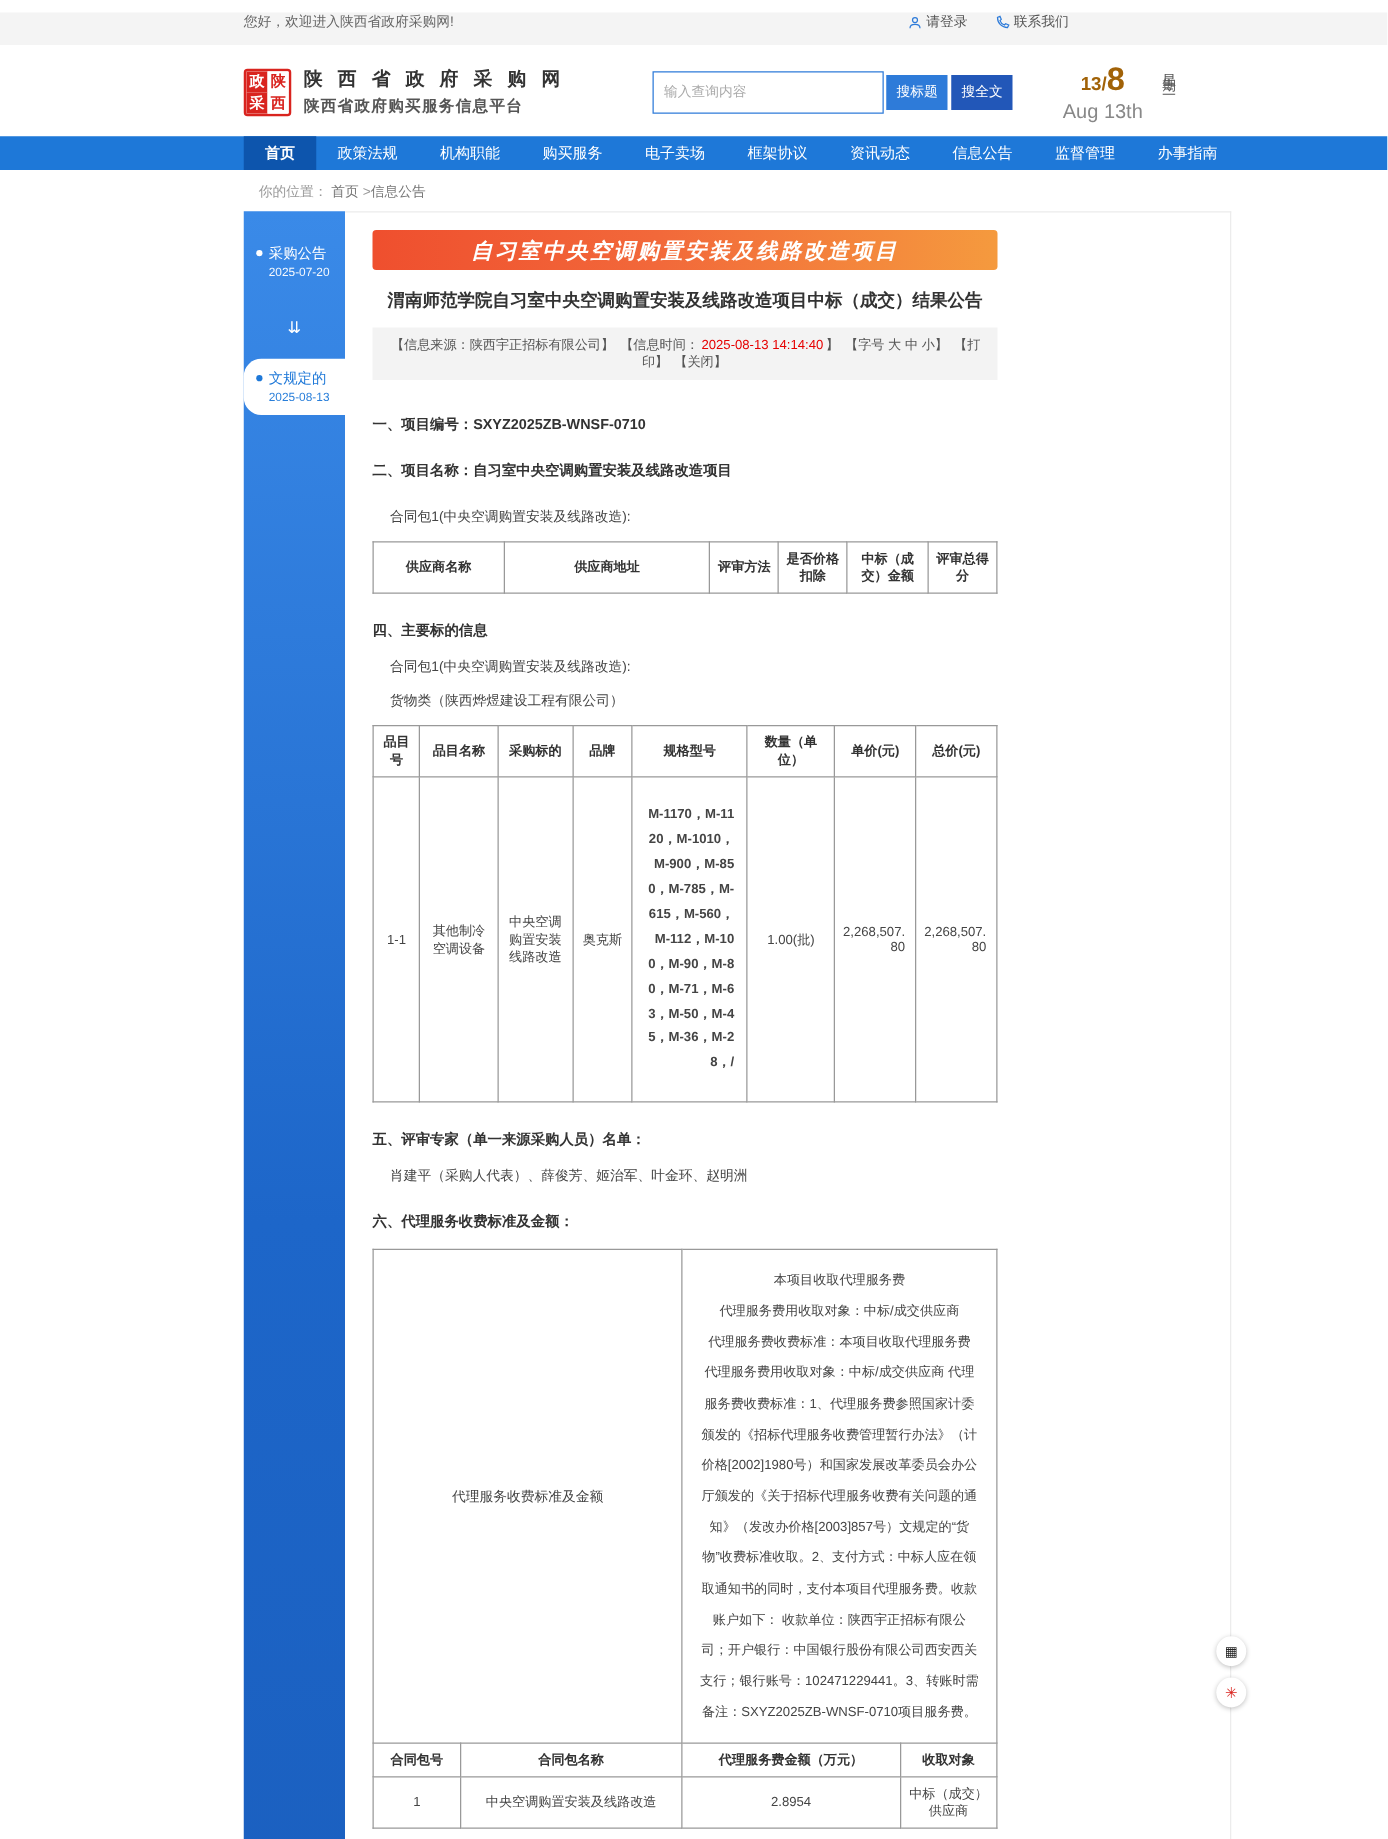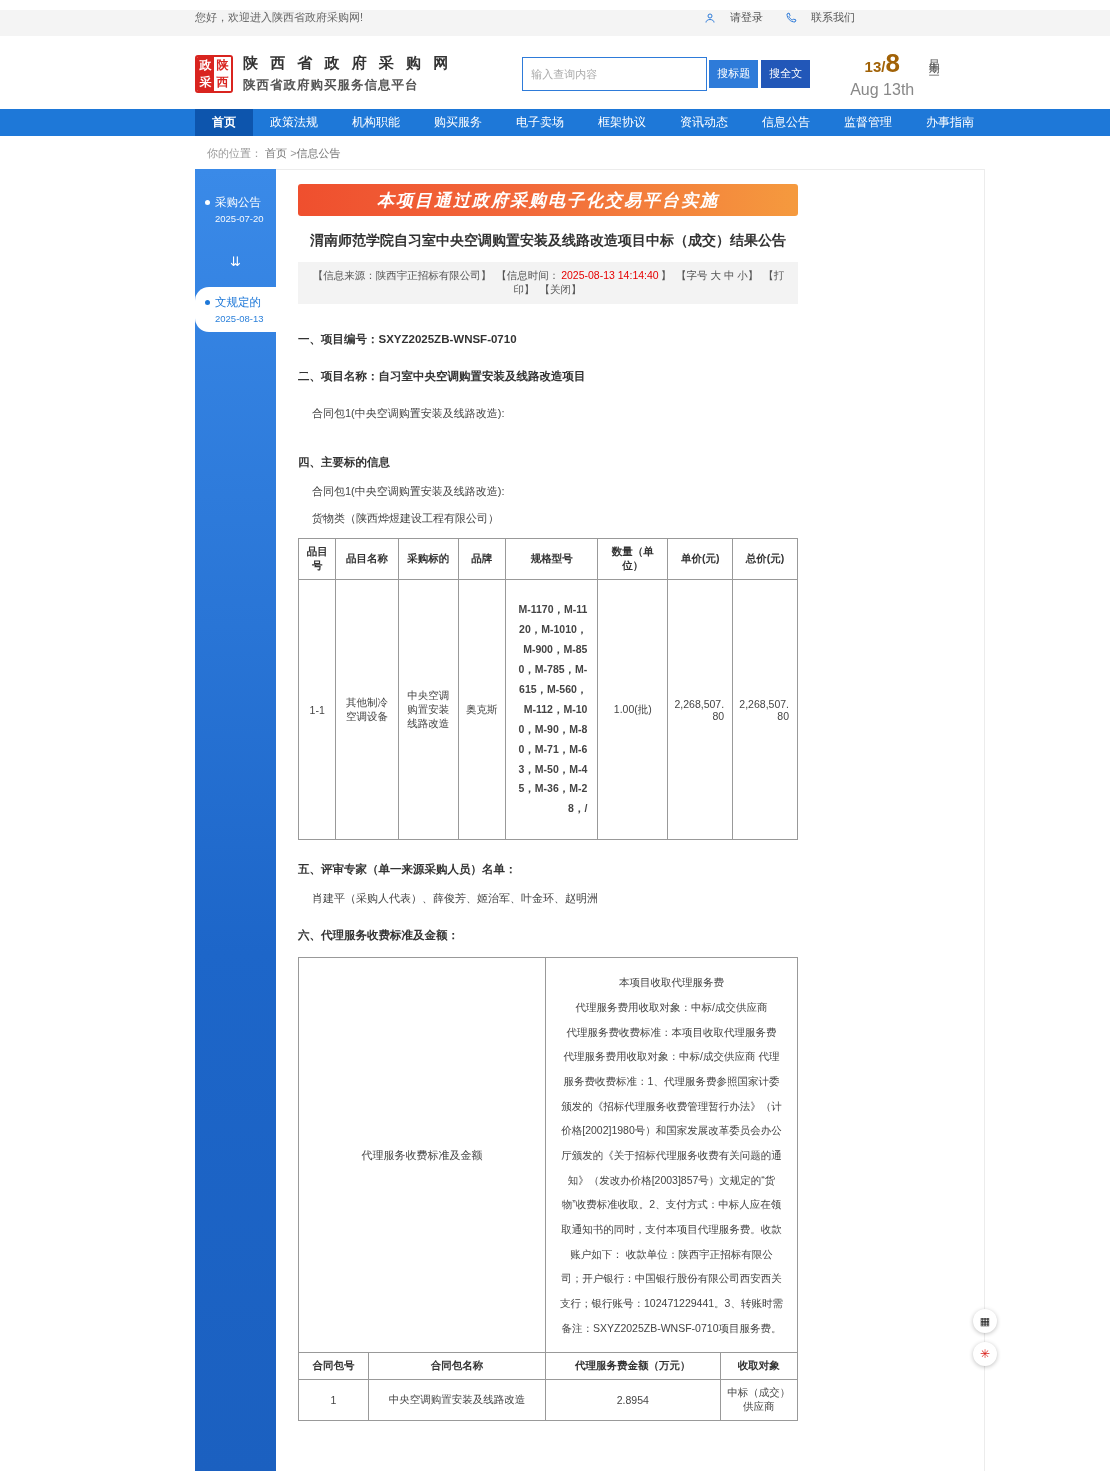--- a/index.html
+++ b/index.html
@@ -5,21 +5,21 @@
   * { margin:0; padding:0; box-sizing:border-box; }
   html,body { background:#ffffff; font-family:"Liberation Sans", sans-serif; color:#333; }
   body { width:1110px; }
 
   .container { width:790px; margin-left:195px; }
 
   
   .topbar { background:#f4f4f4; height:26px; margin-top:10px; font-size:11px; color:#666; }
   .topbar .container { display:flex; justify-content:space-between; align-items:flex-start; height:26px; }
   .topbar-right { display:flex; align-items:center; gap:22px; margin-right:130px; }
-  .topbar-link { display:flex; align-items:center; gap:14px; color:#555; cursor:pointer; }
+  .topbar-link { display:flex; align-items:center; gap:3px; color:#555; cursor:pointer; }
   .tb-icon { color:#2e7bd9; font-size:12px; line-height:1; }
   .tb-icon svg { display:block; }
 
   
   .header { background:#fff; padding:12px 0 10px 0; }
   .header .container { display:flex; align-items:center; }
   .logo { display:grid; grid-template-columns:17px 17px; grid-template-rows:17px 17px; border:2px solid #d9241f; border-radius:3px; overflow:hidden; }
   .logo span { display:flex; align-items:center; justify-content:center; font-size:12px; font-weight:bold; }
   .logo .red { background:#d9241f; color:#fff; }
   .logo .white { background:#fff; color:#d9241f; }
@@ -188,21 +188,21 @@
           <span>文规定的</span>
         </div>
       <div class="si-date">2025-08-13</div>
     </div>
   </aside>
 
   <main class="card">
     <div class="doc">
 
       <div class="banner">
-        <span>本项目通过政府采购电子化交易平台实施</span>
+        <span>自习室中央空调购置安装及线路改造项目</span>
       </div>
 
       <div class="art-title">渭南师范学院自习室中央空调购置安装及线路改造项目中标（成交）结果公告</div>
 
       <div class="meta-bar">
         <span>【信息来源：陕西宇正招标有限公司】</span>
         <span>【信息时间：</span><span class="time">2025-08-13 14:14:40</span><span>】</span>
         <span class="meta-btn">【字号 大 中 小】</span>
         <span class="meta-btn">【打印】</span>
         <span class="meta-btn">【关闭】</span>
@@ -220,20 +220,28 @@
         <table>
           <colgroup>
               <col style="width:21%">
               <col style="width:33%">
               <col style="width:11%">
               <col style="width:11%">
               <col style="width:13%">
               <col style="width:11%">
             </colgroup>
           <tbody>
+              <tr>
+            <th>供应商名称</th>
+            <th>供应商地址</th>
+            <th>评审方法</th>
+            <th>是否价格扣除</th>
+            <th>中标（成交）金额</th>
+            <th>评审总得分</th>
+          </tr>
         </tbody>
           </table>
       </div>
 
       <div class="sec">
         <div class="sec-h">四、主要标的信息</div>
         <div class="sec-line">合同包1(中央空调购置安装及线路改造):</div>
         <div class="sec-line">货物类（陕西烨煜建设工程有限公司）</div>
         <table>
           <colgroup>

